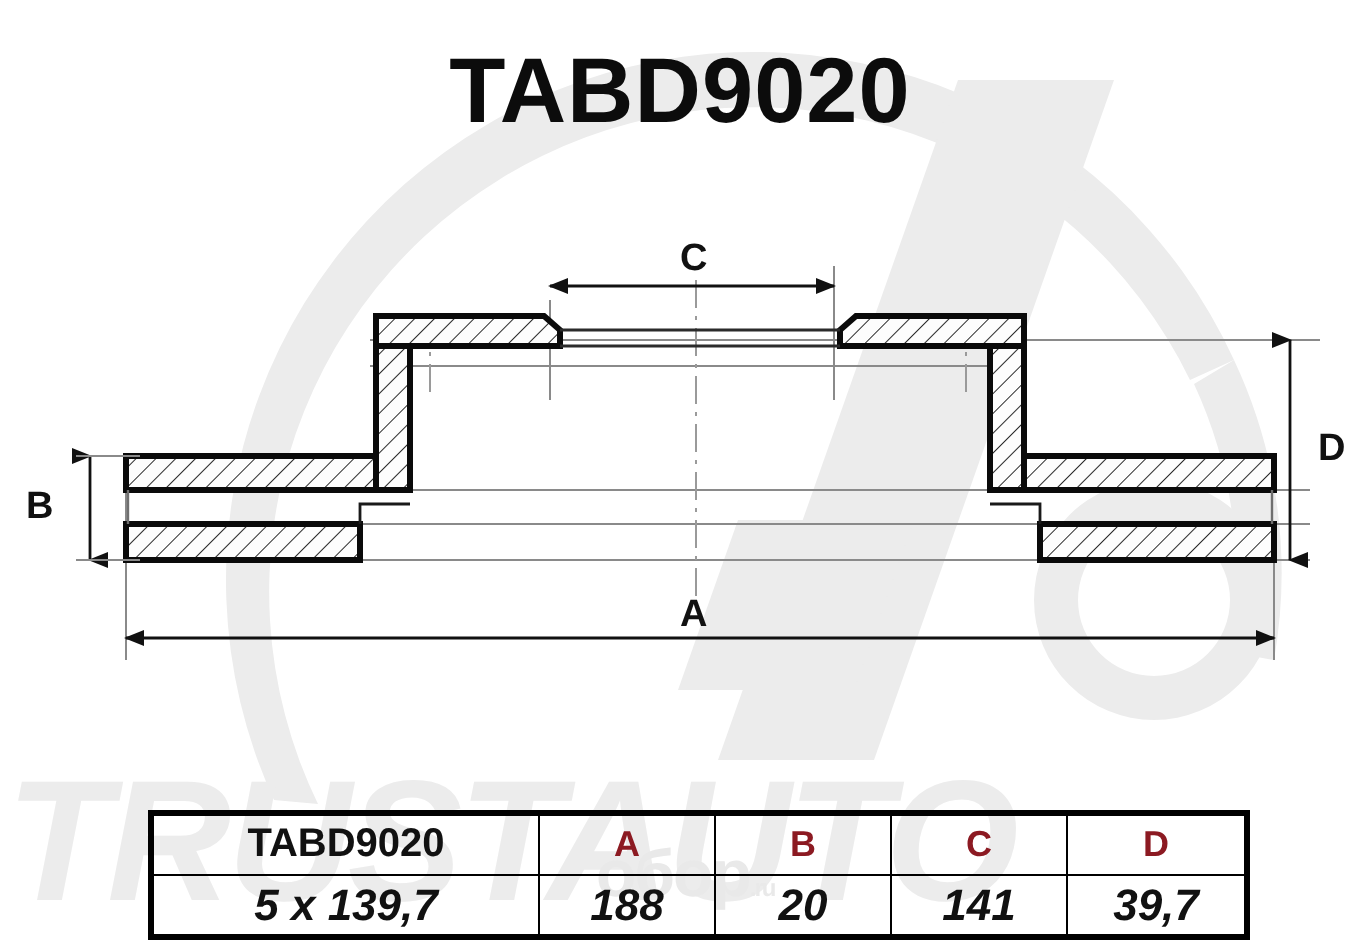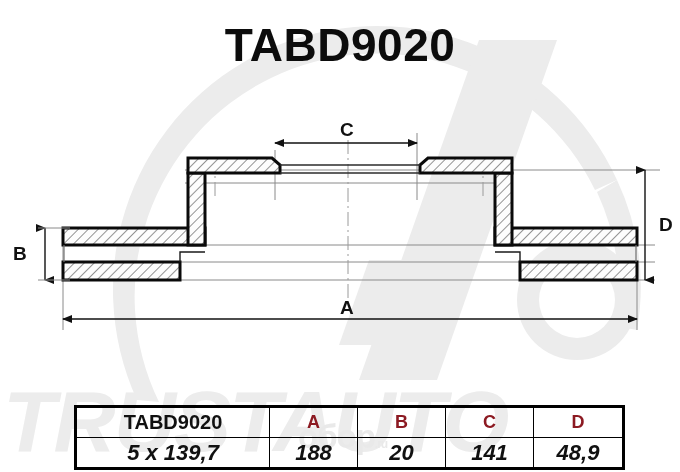--- a/index.html
+++ b/index.html
@@ -266,18 +266,18 @@
         <td class="cell-letter">A</td>
         <td class="cell-letter">B</td>
         <td class="cell-letter">C</td>
         <td class="cell-letter outer-r">D</td>
       </tr>
       <tr class="val-row">
         <td class="cell-value outer-l">5 x 139,7</td>
         <td class="cell-value">188</td>
         <td class="cell-value">20</td>
         <td class="cell-value">141</td>
-        <td class="cell-value outer-r">48,9</td>
+        <td class="cell-value outer-r">39,7</td>
       </tr>
     </tbody>
   </table>
 
 </div>
 
 </body></html>

